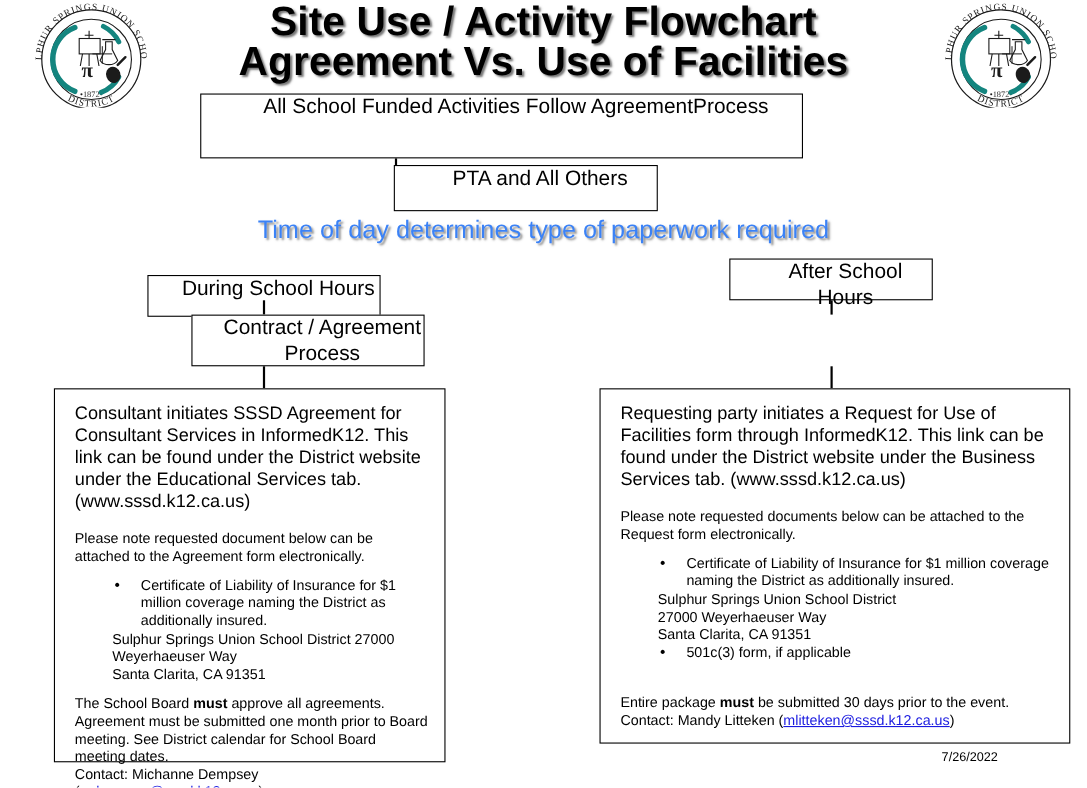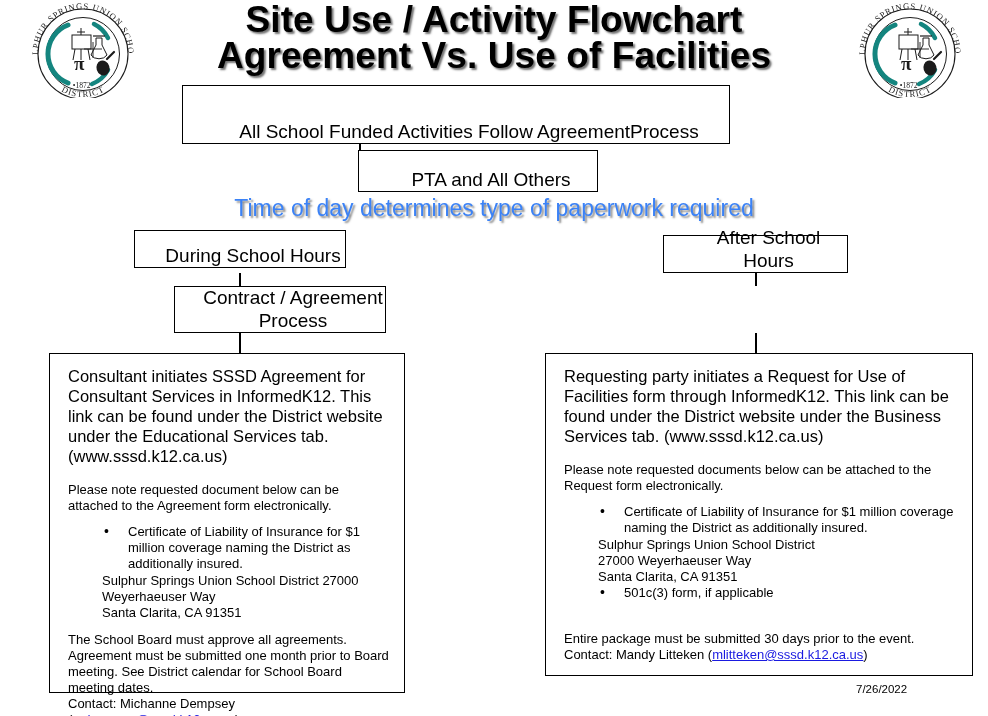--- a/index.html
+++ b/index.html
@@ -56,30 +56,30 @@
     text-shadow: 2px 2px 2px rgba(110,110,110,0.8);
     white-space: nowrap;
   }
 
   
   .box {
     position: absolute;
     border: 1.6px solid #000000;
     background: #ffffff;
     display: flex;
-    align-items: flex-end;
+    align-items: flex-start;
     justify-content: center;
     text-align: center;
     padding-left: 26px;
   }
   .box-text { font-size: 19px; line-height: 23px; }
 
   #box-all-school { left: 182px; top: 85px; width: 548px; height: 59px; }
   #box-pta        { left: 358px; top: 150px; width: 240px; height: 42px; }
-  #box-during     { left: 134px; top: 230px; width: 212px; height: 38px; }
+  #box-during     { left: 134px; top: 250px; width: 212px; height: 38px; }
   #box-after      { left: 663px; top: 235px; width: 185px; height: 38px; }
   #box-contract   { left: 134px; top: 286px; width: 212px; height: 47px; margin-left: 40px; }
   #box-uof        { left: 663px; top: 286px; width: 185px; height: 47px; }
 
   
   .conn {
     position: absolute;
     background: #000000;
     width: 1.6px;
   }
@@ -132,21 +132,21 @@
     padding-left: 34px;
     font-size: 13px;
     line-height: 16px;
   }
   .footer-note {
     font-size: 13px;
     line-height: 16px;
     margin-top: 11px;
   }
   .footer-note-right { margin-top: 30px; }
-  b.em { font-weight: normal; }
+  b.em { font-weight: bold; }
   .mail { color: #1a1ae0; }
 
   .datestamp {
     position: absolute;
     left: 856px; top: 683px;
     font-size: 11.5px;
     color: #000;
   }
 </style>
 </head>

